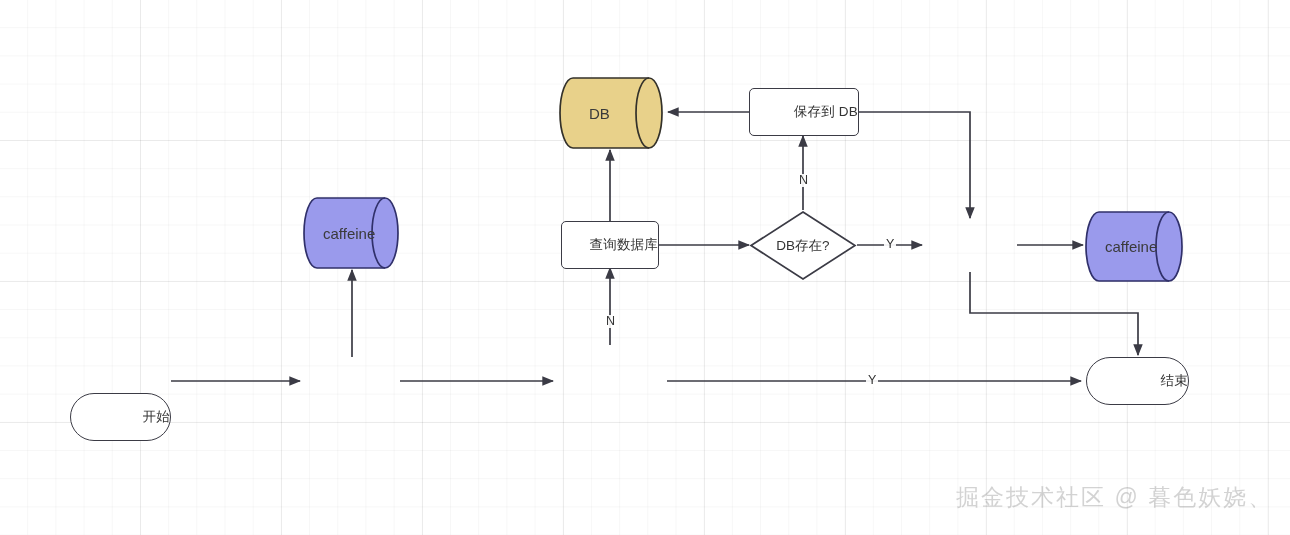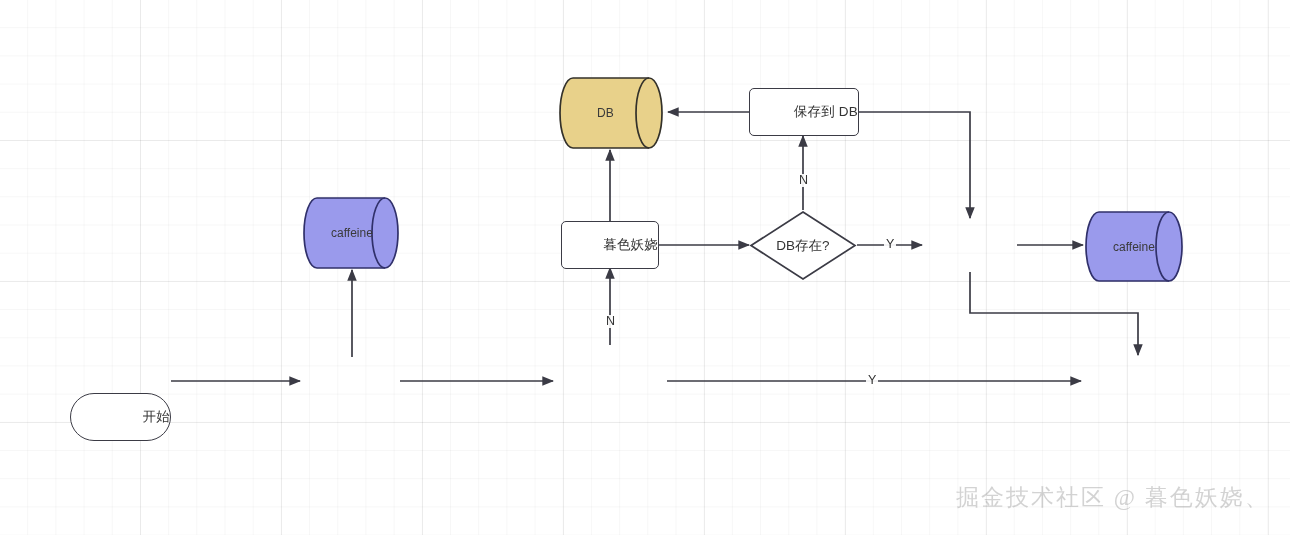--- a/index.html
+++ b/index.html
@@ -68,27 +68,27 @@
     color: #333333;
     font-size: 13.5px;
     white-space: nowrap;
   }
   .cyl {
     position: absolute;
   }
   .cyl svg { display: block; }
   .cyl-label {
     position: absolute;
-    left: 8px; top: 0;
+    left: 0; top: 0;
     width: 100%;
     height: 100%;
     display: flex;
     align-items: center;
     color: #3a3a3a;
-    font-size: 12px;
+    font-size: 15px;
     white-space: nowrap;
     padding-left: 20px;
     box-sizing: border-box;
   }
   .edge-label {
     position: absolute;
     color: #333333;
     font-size: 12.5px;
     background: rgba(255,255,255,0.92);
     padding: 0 2px;
@@ -96,21 +96,21 @@
     white-space: nowrap;
   }
   #watermark {
     position: absolute;
     left: 956px;
     top: 482px;
     font-size: 23px;
     color: rgba(120,120,120,0.33);
     white-space: nowrap;
     letter-spacing: 2px;
-    font-family: Liberation Serif, serif;
+    font-family: Liberation Sans, sans-serif;
   }
 </style>
 </head>
 <body>
 
 <div id="stage">
 
   <svg id="edges" viewBox="0 0 1290 535" xmlns="http://www.w3.org/2000/svg">
     <defs>
       <marker id="arrow" viewBox="0 0 10 10" refX="9" refY="5" markerWidth="7" markerHeight="7" orient="auto-start-reverse">
@@ -155,21 +155,21 @@
   <div class="cyl" style="left:303px; top:196px; width:101px; height:74px;">
     <svg width="101" height="74" viewBox="0 0 101 74" xmlns="http://www.w3.org/2000/svg">
       <path d="M 14 2 L 82 2 A 13 35 0 0 1 82 72 L 14 72 A 13 35 0 0 1 14 2 Z" fill="#9a9aec" stroke="#30306a" stroke-width="1.7"></path>
       <path d="M 82 2 A 13 35 0 0 0 82 72" fill="none" stroke="#30306a" stroke-width="1.7"></path>
     </svg>
     <div class="cyl-label">caffeine</div>
   </div>
 
 
   <div class="node proc" style="left:561px; top:221px; width:98px; height:48px;">
-    <span>暮色妖娆</span>
+    <span>查询数据库</span>
   </div>
 
   <div class="diamond-wrap" style="left:749px; top:210px; width:108px; height:71px;">
     <svg width="108" height="71" viewBox="0 0 108 71" xmlns="http://www.w3.org/2000/svg">
       <polygon points="54,2 106,35.5 54,69 2,35.5" fill="#ffffff" stroke="#3b3b45" stroke-width="1.7"></polygon>
     </svg>
     <div class="diamond-label">DB存在?</div>
   </div>
 
   <div class="cyl" style="left:559px; top:76px; width:110px; height:74px;">
@@ -186,20 +186,23 @@
 
 
   <div class="cyl" style="left:1085px; top:210px; width:103px; height:73px;">
     <svg width="103" height="73" viewBox="0 0 103 73" xmlns="http://www.w3.org/2000/svg">
       <path d="M 14 2 L 84 2 A 13 34.5 0 0 1 84 71 L 14 71 A 13 34.5 0 0 1 14 2 Z" fill="#9a9aec" stroke="#30306a" stroke-width="1.7"></path>
       <path d="M 84 2 A 13 34.5 0 0 0 84 71" fill="none" stroke="#30306a" stroke-width="1.7"></path>
     </svg>
     <div class="cyl-label">caffeine</div>
   </div>
 
+  <div class="node term" style="left:1086px; top:357px; width:103px; height:48px;">
+    <span>结束</span>
+  </div>
 
   <span class="edge-label" style="left:604px; top:315px;">N</span>
   <span class="edge-label" style="left:866px; top:374px;">Y</span>
   <span class="edge-label" style="left:797px; top:174px;">N</span>
   <span class="edge-label" style="left:884px; top:238px;">Y</span>
 
   <div id="watermark">掘金技术社区 @ 暮色妖娆、</div>
 
 </div>
 

